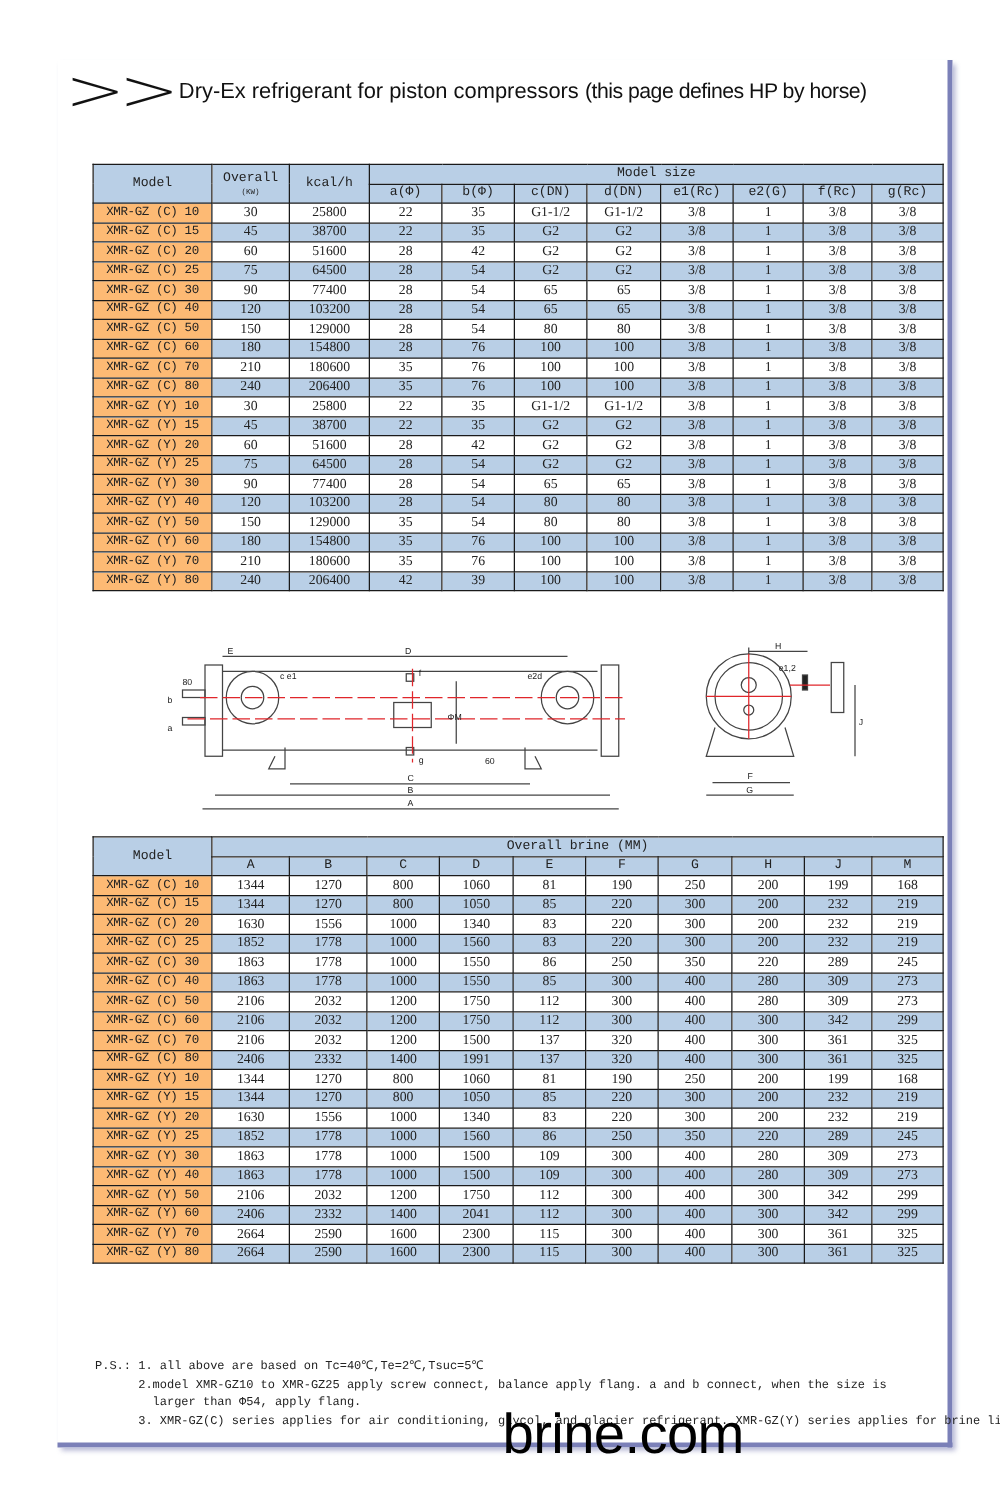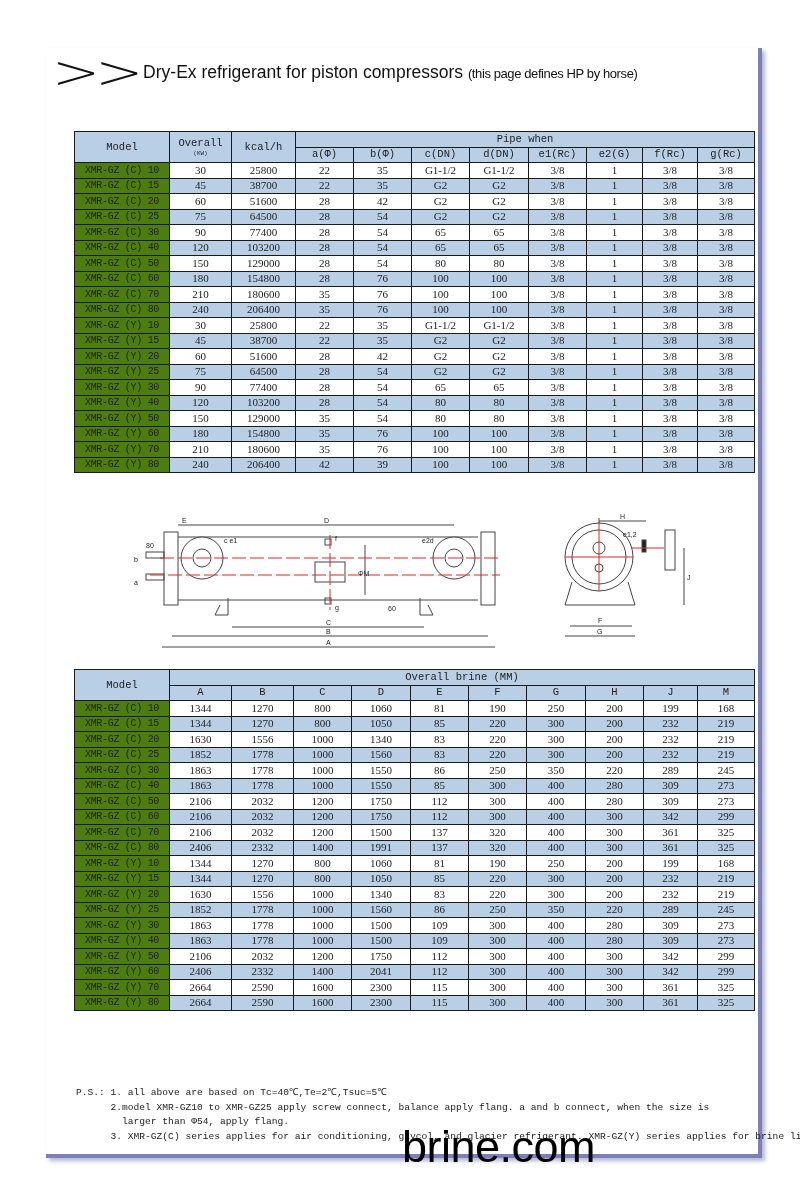--- a/index.html
+++ b/index.html
@@ -1,26 +1,26 @@
 <!DOCTYPE html>
 <html><head>
 <meta charset="utf-8">
 <style>
   html, body { margin:0; padding:0; }
   body { width:800px; height:1198px; background:#ffffff; position:relative; overflow:hidden; font-family:"Liberation Serif", serif; }
   .page-frame { position:absolute; left:46px; top:48px; width:712px; height:1106px; border-right:4px solid #7b80b8; border-bottom:4px solid #7b80b8; box-shadow: 3px 3px 4px rgba(90,96,160,0.45); }
   .header { position:absolute; left:52px; top:52px; height:40px; display:flex; align-items:center; }
   .chev { font-family:"DejaVu Sans", sans-serif; font-size:46px; font-weight:300; line-height:40px; letter-spacing:-4px; color:#111; transform:scaleX(1.25); transform-origin:left center; margin-right:22px; }
   .title { font-family:"Liberation Sans", sans-serif; font-size:17.5px; color:#111; white-space:nowrap; }
-  .title .sub { font-size:13px; letter-spacing:-0.4px; }
+  .title .sub { font-size:17px; letter-spacing:-0.4px; }
   table.spec { position:absolute; border-collapse:collapse; font-family:"Liberation Serif", serif; font-size:11px; color:#222; table-layout:fixed; }
   table.spec td, table.spec th { border:1.5px solid #1a1a1a; text-align:center; padding:0; height:14.5px; line-height:13px; font-weight:normal; overflow:hidden; white-space:nowrap; }
   table.spec th { background:#b9cfe6; font-family:"Liberation Mono", monospace; font-size:10.5px; }
   table.spec tr.alt td.v { background:#b9cfe6; }
-  table.spec td.model { font-family:"Liberation Mono", monospace; font-size:10px; background:#4d7c0f; letter-spacing:-0.3px; }
+  table.spec td.model { font-family:"Liberation Mono", monospace; font-size:10px; background:#fdba74; letter-spacing:-0.3px; }
   .cap small { display:block; font-size:6px; line-height:7px; }
   #t1 { left:74px; top:131px; width:680px; }
   #t2 { left:74px; top:669px; width:680px; }
   .diagram { position:absolute; left:120px; top:510px; }
   .notes { position:absolute; left:76px; top:1086px; font-family:"Liberation Mono", monospace; font-size:9.6px; color:#222; line-height:14.6px; white-space:pre; }
   .watermark { position:absolute; left:402px; top:1122px; font-family:"Liberation Sans", sans-serif; font-size:45px; color:#000; line-height:50px; letter-spacing:-0.5px; }
 </style>
 </head>
 <body>
 
@@ -46,21 +46,21 @@
     <col style="width:58px">
       <col style="width:56px">
       <col style="width:55px">
       <col style="width:57px">
   </colgroup>
   <thead>
     <tr>
       <th rowspan="2">Model</th>
       <th rowspan="2" class="cap"><span>Overall</span><small>(KW)</small></th>
       <th rowspan="2">kcal/h</th>
-      <th colspan="8">Pipe when</th>
+      <th colspan="8">Model size</th>
     </tr>
     <tr id="t1-cols">
         <th>a(Φ)</th>
         <th>b(Φ)</th>
         <th>c(DN)</th>
         <th>d(DN)</th>
         <th>e1(Rc)</th>
         <th>e2(G)</th>
         <th>f(Rc)</th>
         <th>g(Rc)</th>

